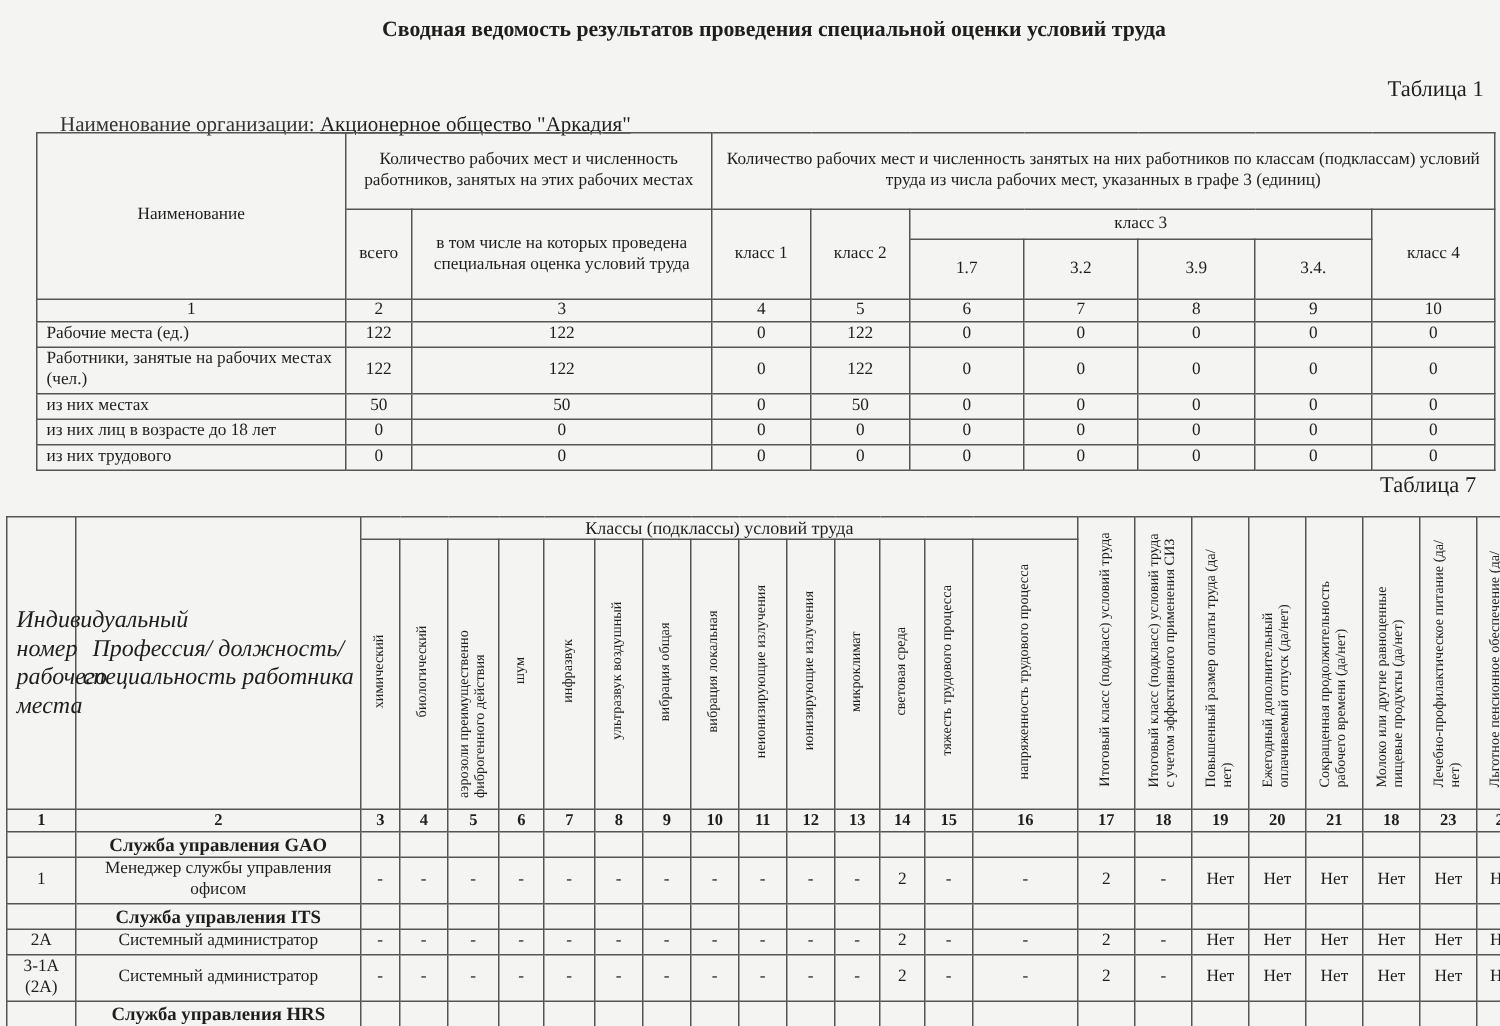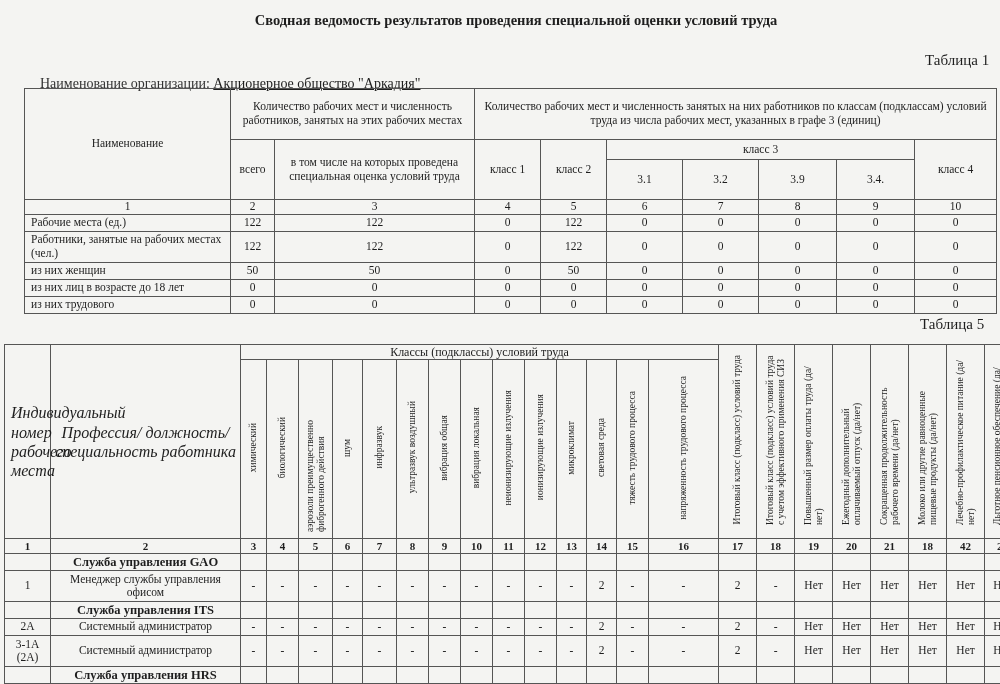--- a/index.html
+++ b/index.html
@@ -79,21 +79,21 @@
   </tr>
   <tr style="height:20px">
     <td rowspan="2">всего</td>
     <td rowspan="2">в том числе на которых проведена специальная оценка условий труда</td>
     <td rowspan="2">класс 1</td>
     <td rowspan="2">класс 2</td>
     <td colspan="4">класс 3</td>
     <td rowspan="2">класс 4</td>
   </tr>
   <tr style="height:40px">
-    <td>3.1</td>
+    <td>1.7</td>
     <td>3.2</td>
     <td>3.9</td>
     <td>3.4.</td>
   </tr>
   </tbody>
     <tbody id="t1-body">
       <tr class="numrow">
         <td>1</td>
         <td>2</td>
         <td>3</td>
@@ -123,21 +123,21 @@
         <td>122</td>
         <td>0</td>
         <td>122</td>
         <td>0</td>
         <td>0</td>
         <td>0</td>
         <td>0</td>
         <td>0</td>
       </tr>
       <tr class="drow">
-        <td class="name">из них женщин</td>
+        <td class="name">из них местах</td>
         <td>50</td>
         <td>50</td>
         <td>0</td>
         <td>50</td>
         <td>0</td>
         <td>0</td>
         <td>0</td>
         <td>0</td>
         <td>0</td>
       </tr>
@@ -161,21 +161,21 @@
         <td>0</td>
         <td>0</td>
         <td>0</td>
         <td>0</td>
         <td>0</td>
         <td>0</td>
       </tr>
     </tbody>
 </table>
 
-<div class="tlabel tlabel2">Таблица 5</div>
+<div class="tlabel tlabel2">Таблица 7</div>
 
 <table id="t2">
   <colgroup id="t2-cols">
       <col style="width: 46px;">
       <col style="width: 190px;">
       <col style="width: 26px;">
       <col style="width: 32px;">
       <col style="width: 34px;">
       <col style="width: 30px;">
       <col style="width: 34px;">
@@ -245,21 +245,21 @@
         <td>13</td>
         <td>14</td>
         <td>15</td>
         <td>16</td>
         <td>17</td>
         <td>18</td>
         <td>19</td>
         <td>20</td>
         <td>21</td>
         <td>18</td>
-        <td>42</td>
+        <td>23</td>
         <td>24</td>
       </tr>
       <tr class="section">
         <td></td>
         <td class="sname">Служба управления GAO</td>
         <td></td>
         <td></td>
         <td></td>
         <td></td>
         <td></td>

